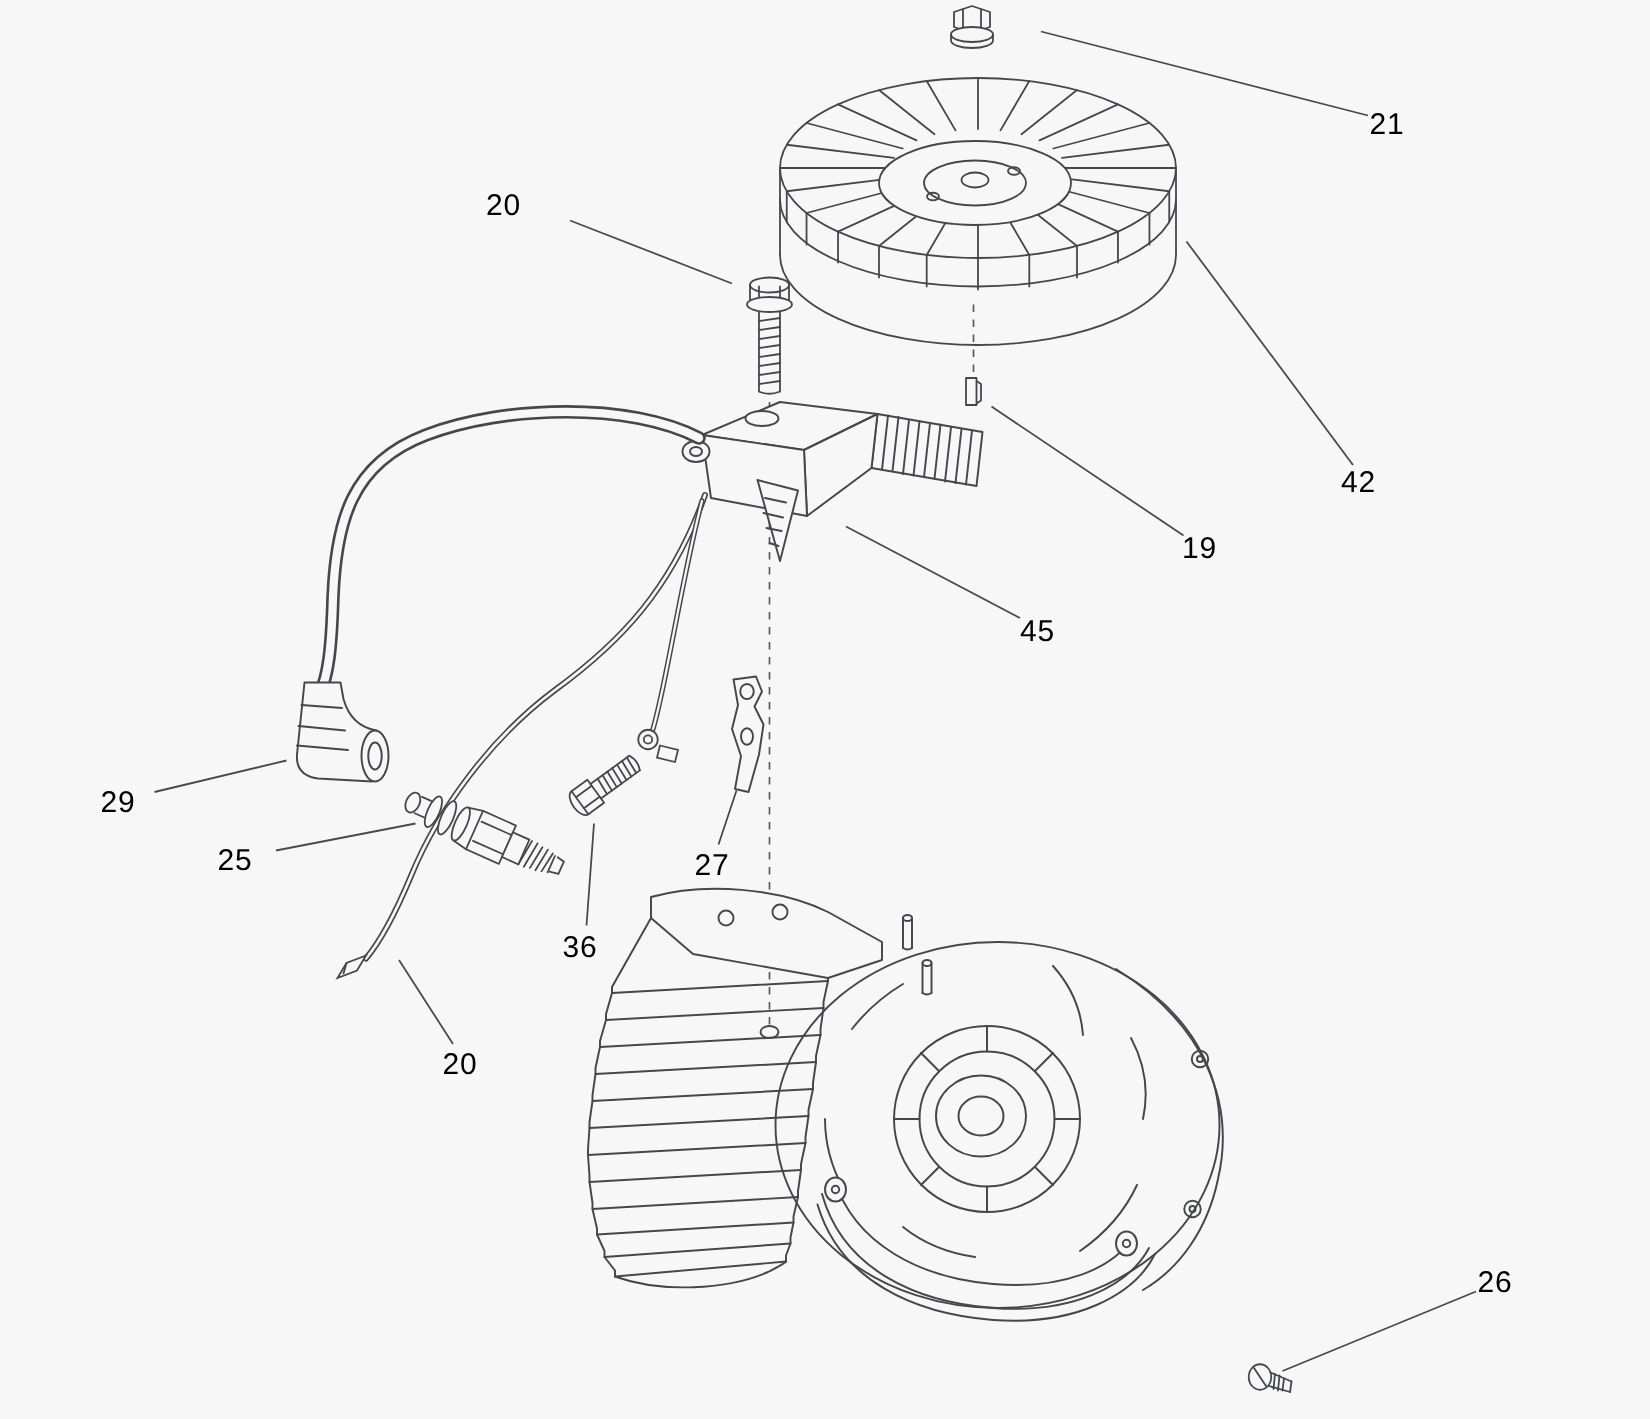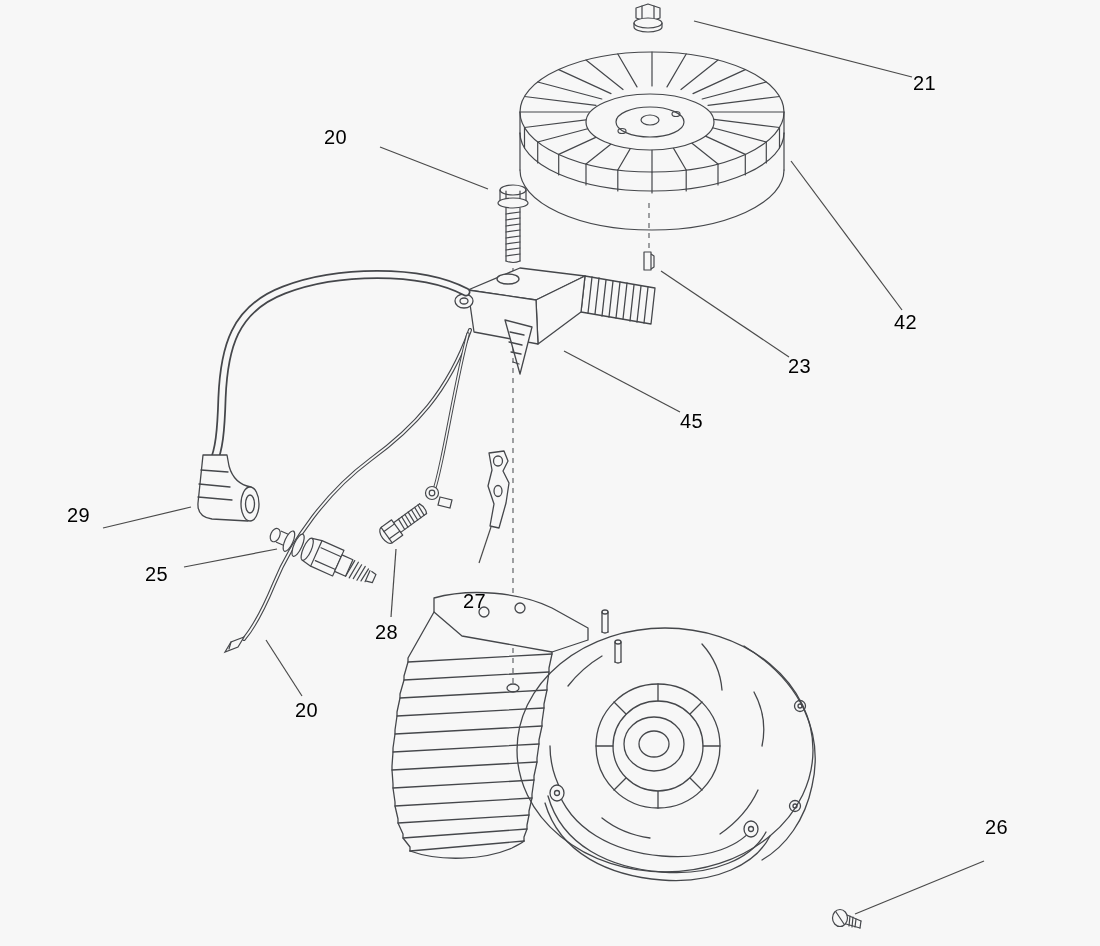--- a/index.html
+++ b/index.html
@@ -196,22 +196,22 @@
     <line x1="479" y1="563" x2="491" y2="527"></line>
     <line x1="302" y1="696" x2="266" y2="640"></line>
     <line x1="103" y1="528" x2="191" y2="507"></line>
     <line x1="391" y1="617" x2="396" y2="549"></line>
   </g>
 </svg>
 
 <div class="callout" style="left:324px;top:126px">20</div>
 <div class="callout" style="left:913px;top:72px">21</div>
 <div class="callout" style="left:894px;top:311px">42</div>
-<div class="callout" style="left:788px;top:355px">23</div>
+<div class="callout" style="left:788px;top:355px">19</div>
 <div class="callout" style="left:680px;top:410px">45</div>
 <div class="callout" style="left:145px;top:563px">25</div>
-<div class="callout" style="left:985px;top:816px">26</div>
-<div class="callout" style="left:463px;top:590px">27</div>
+<div class="callout" style="left:985px;top:844px">26</div>
+<div class="callout" style="left:463px;top:566px">27</div>
 <div class="callout" style="left:295px;top:699px">20</div>
-<div class="callout" style="left:67px;top:504px">29</div>
-<div class="callout" style="left:375px;top:621px">28</div>
+<div class="callout" style="left:67px;top:524px">29</div>
+<div class="callout" style="left:375px;top:621px">36</div>
 
 </div>
 
 </body></html>

